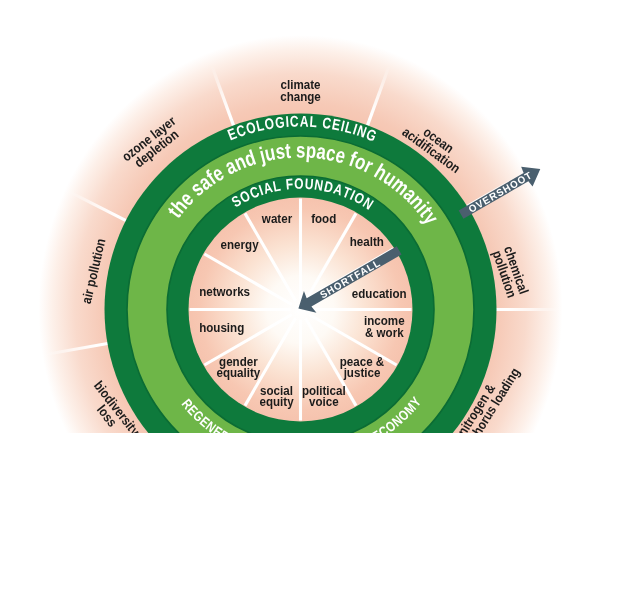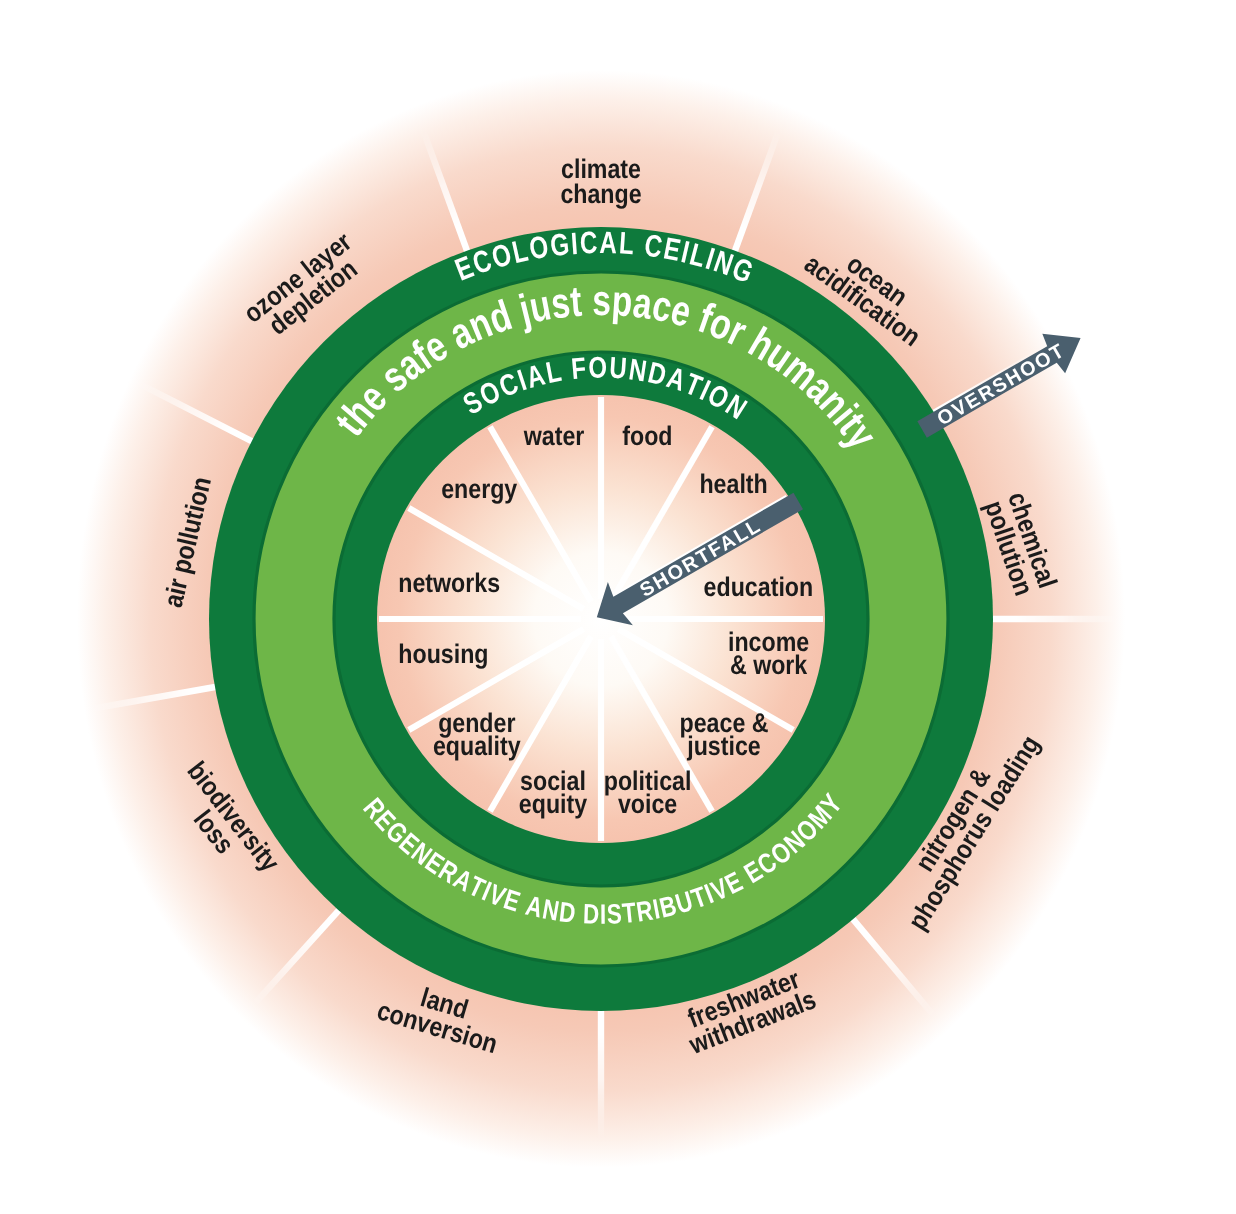--- a/index.html
+++ b/index.html
@@ -1,16 +1,16 @@
 <!DOCTYPE html>
 <html><head>
 <meta charset="utf-8">
 <style>
   html,body{margin:0;padding:0;background:#ffffff;}
-  .wrap{width:618px;height:607px;position:relative;overflow:hidden;}
+  .wrap{width:618px;height:433px;position:relative;overflow:hidden;}
   text{font-family:"Liberation Sans",sans-serif;}
 </style>
 </head>
 <body>
 <div class="wrap">
 <svg width="618" height="607" viewBox="0 0 618 607">
 <defs>
   <radialGradient id="ginner" gradientUnits="userSpaceOnUse" cx="300.5" cy="309.5" r="112">
     <stop offset="0%" stop-color="#ffffff"></stop>
     <stop offset="30%" stop-color="#fefaf5"></stop>

